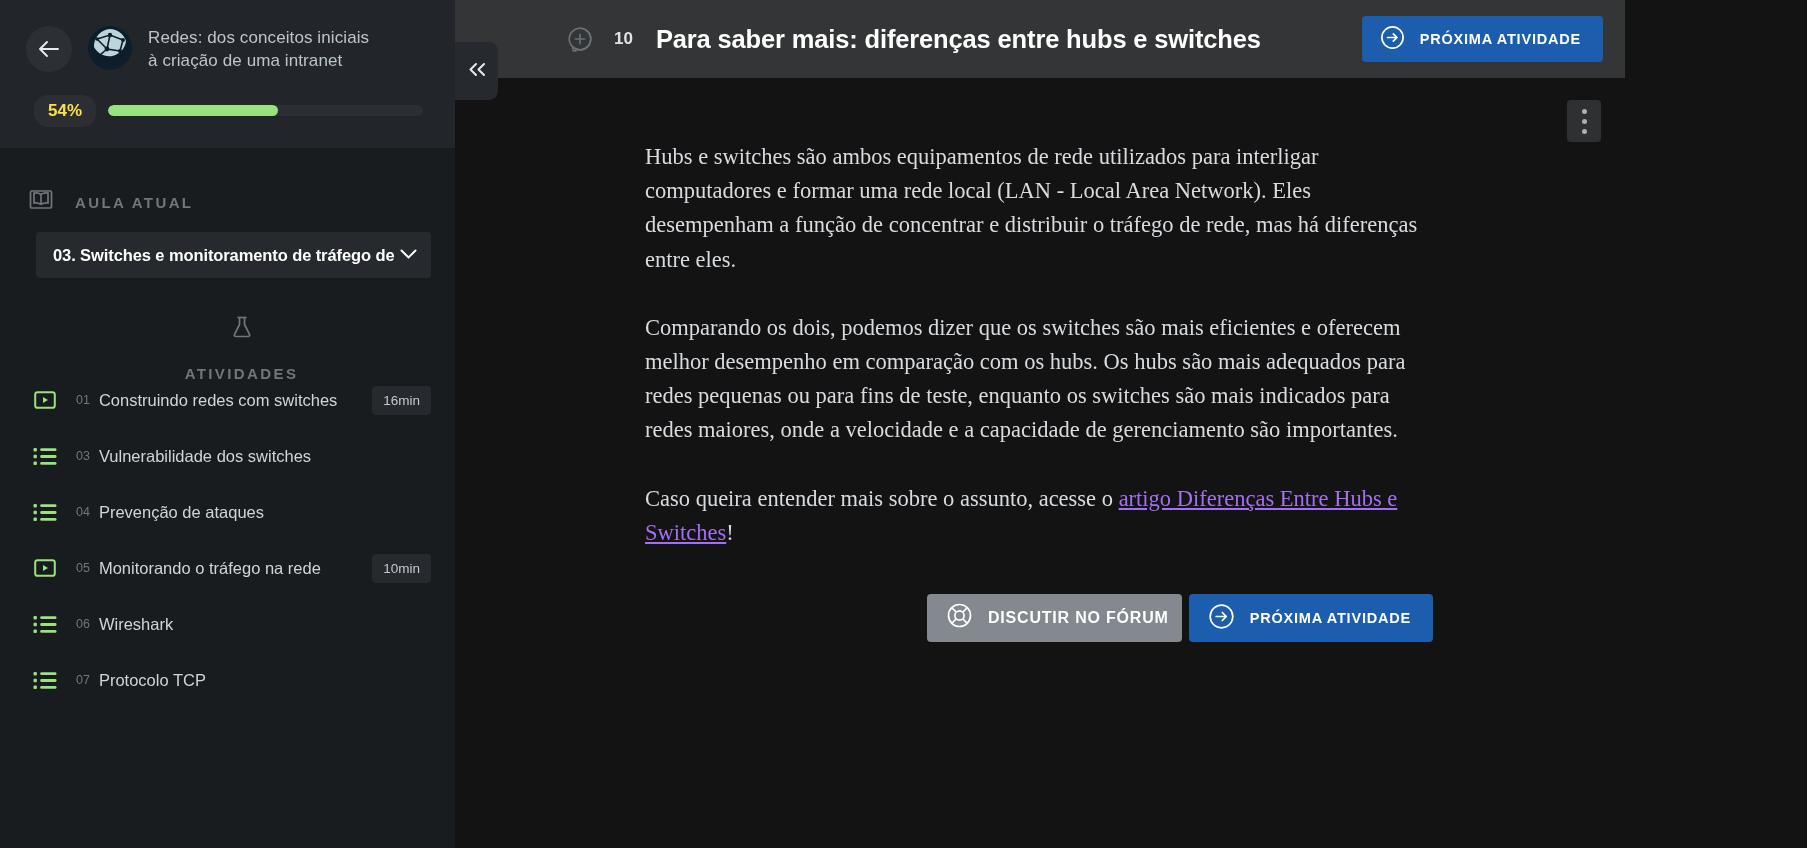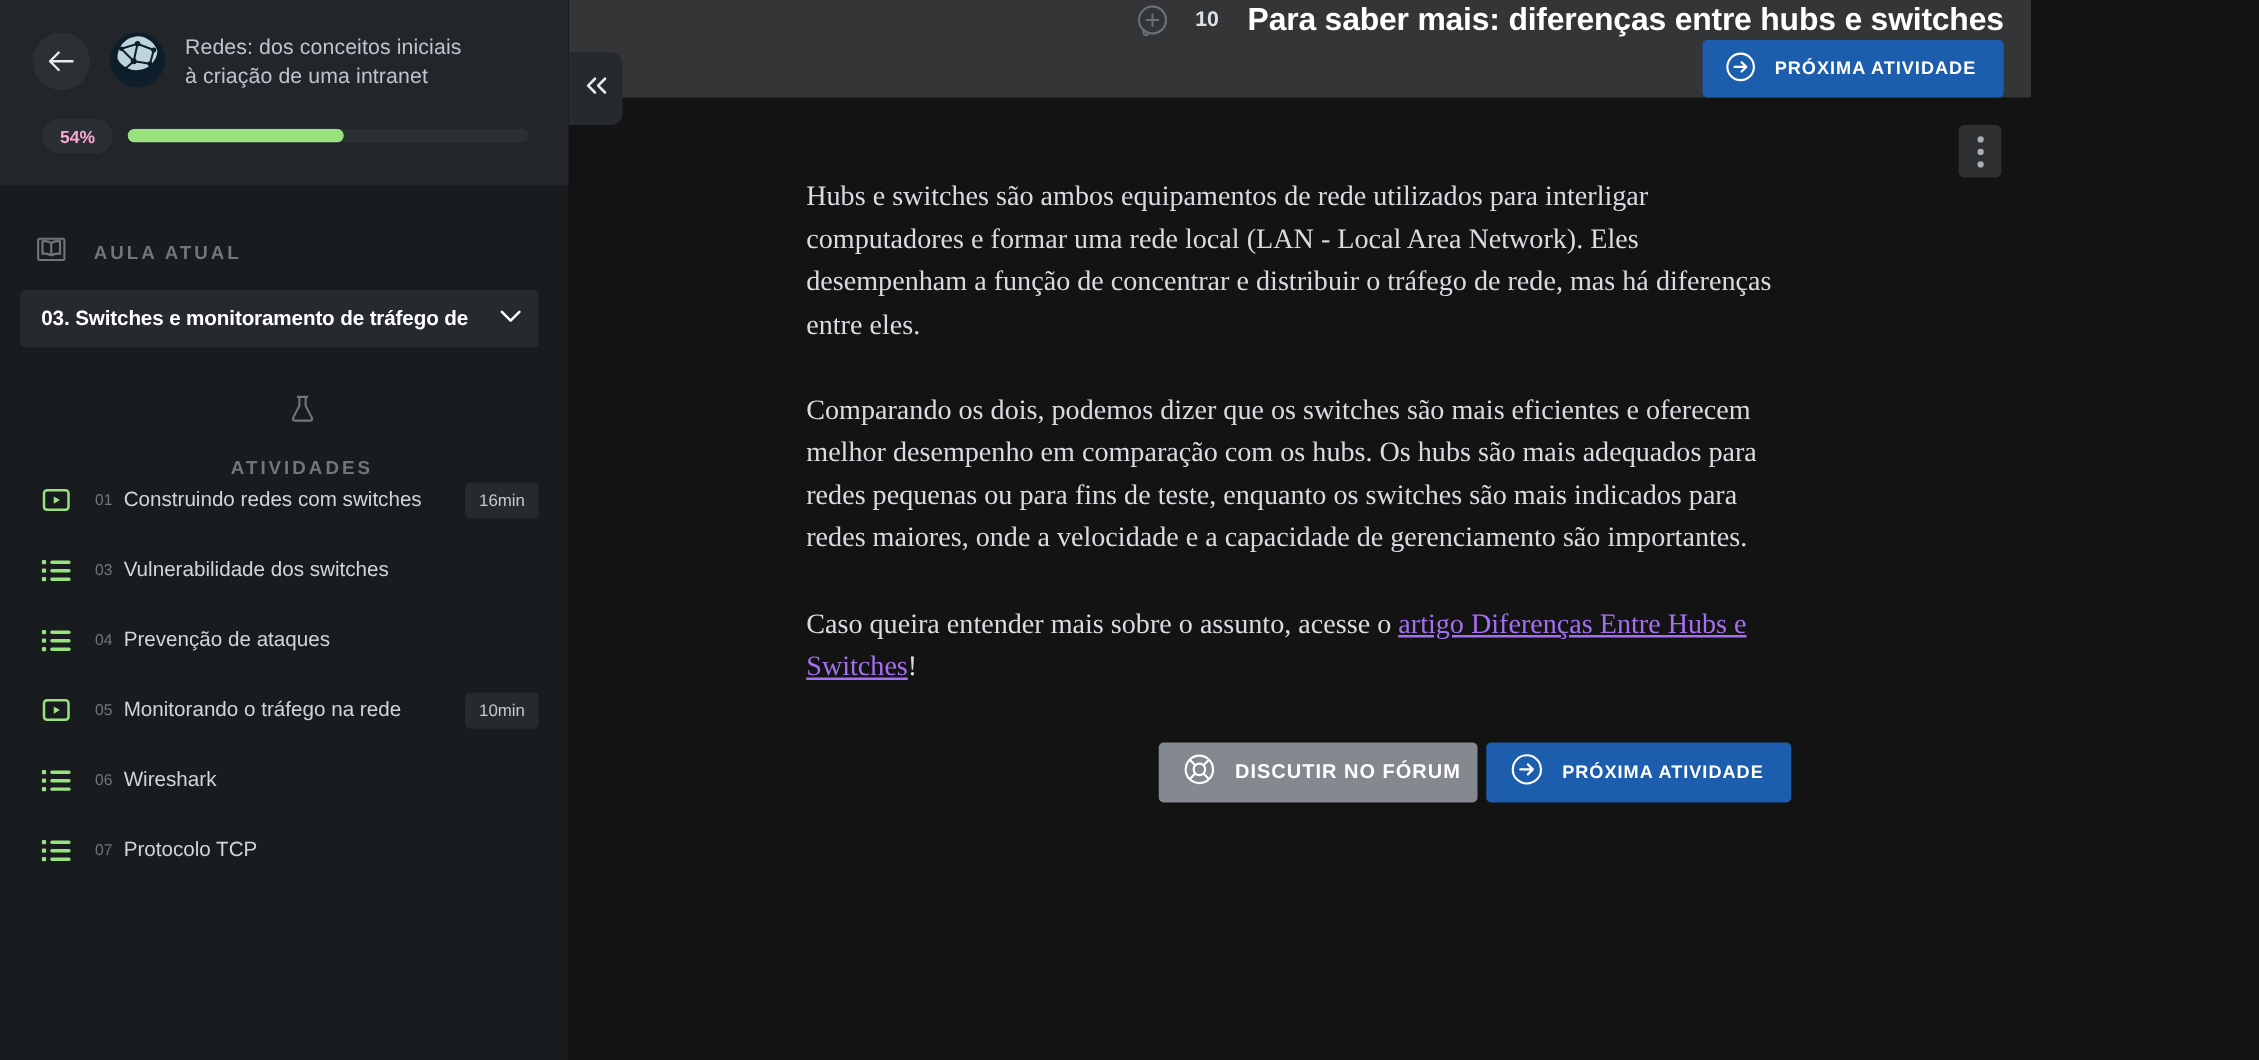--- a/index.html
+++ b/index.html
@@ -42,22 +42,22 @@
   }
   .course-title {
     color: #bcc4cc; font-size: 17px; line-height: 1.38;
     max-width: 235px; padding-top: 4px; letter-spacing: .1px;
   }
   .progress-row {
     display: flex; align-items: center; gap: 12px;
     margin-top: 22px; padding-left: 8px;
   }
   .progress-pill {
-    background: #2b2f34; color: #f9a8d4;
-    font-size: 14px; font-weight: 600;
+    background: #2b2f34; color: #fde047;
+    font-size: 17px; font-weight: 600;
     border-radius: 14px; padding: 6px 14px; min-width: 52px;
     text-align: right;
   }
   .progress-track {
     flex: 1; height: 11px; border-radius: 6px;
     background: #2b2f34; overflow: hidden; margin-right: 6px;
   }
   .progress-fill { height: 100%; border-radius: 6px; background: #9ae17f; }
 
   
@@ -74,21 +74,21 @@
   .sidebar-body { padding: 0 0 20px 0; }
   .section-head {
     display: flex; align-items: center; gap: 21px;
     padding: 30px 0 0 28px; height: 78px;
   }
   .section-head .sh-label {
     color: #6f767d; font-size: 15px; font-weight: 700;
     letter-spacing: 2.4px; text-transform: uppercase;
   }
   .lesson-select {
-    margin: 6px 24px 0 16px;
+    margin: 6px 24px 0 36px;
     background: #26292d; border-radius: 4px;
     height: 46px; display: flex; align-items: center;
     padding: 0 14px 0 17px; cursor: pointer;
   }
   .lesson-select .ls-text {
     color: #fff; font-size: 16.5px; font-weight: 700;
     white-space: nowrap; overflow: hidden;
     flex: 1; letter-spacing: -.1px;
   }
   .act-head { padding-top: 36px; flex-direction: column; }
@@ -113,22 +113,22 @@
     padding: 7px 11px; flex: 0 0 auto; margin-left: 8px;
   }
 
   
   .main {
     flex: 1; height: 848px; position: relative;
     background: #131313; overflow: hidden;
   }
   .main-header {
     height: 78px; background: #333536;
-    display: flex; align-items: flex-end;
-    padding: 0 22px 0 0; position: relative; flex-direction: column;
+    display: flex; align-items: center;
+    padding: 0 22px 0 0; position: relative;
   }
   .mh-left { display: flex; align-items: center; flex: 1; padding-left: 112px; }
   .annot-icon { flex: 0 0 auto; display: flex; align-items: center; }
   .act-index {
     color: #dfe3e6; font-size: 17px; font-weight: 600;
     margin-left: 20px; flex: 0 0 auto;
   }
   .main-title {
     color: #ffffff; font-size: 25.5px; font-weight: 700;
     margin-left: 23px; letter-spacing: -.15px; white-space: nowrap;

